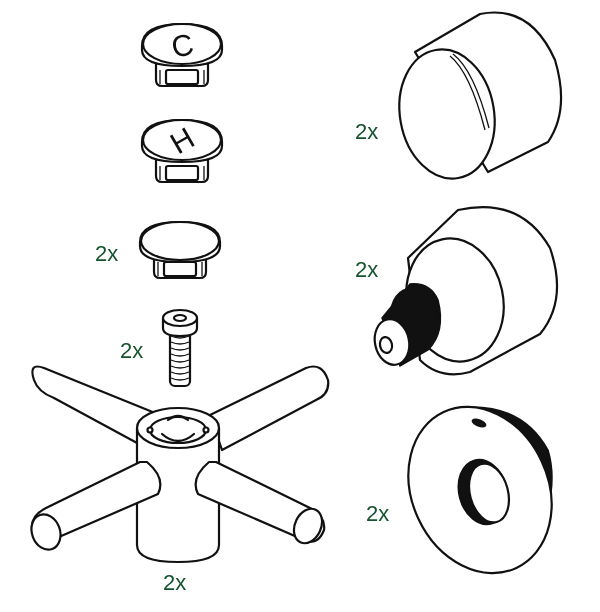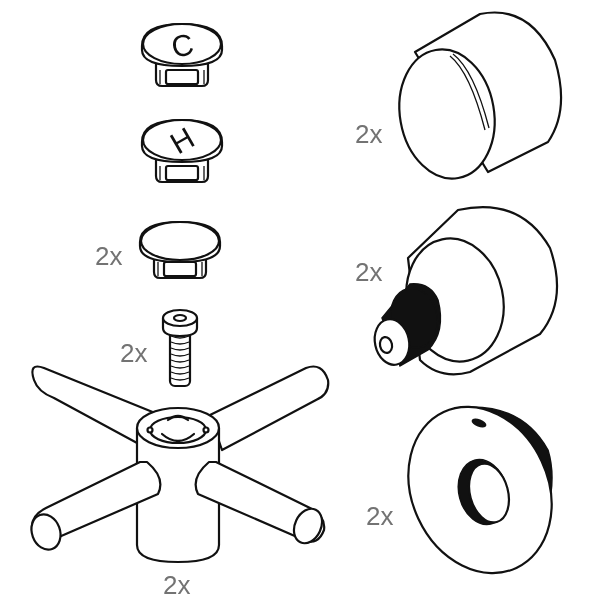--- a/index.html
+++ b/index.html
@@ -1,20 +1,20 @@
 <!DOCTYPE html>
 <html><head>
 <meta charset="utf-8">
 <style>
   html, body { margin: 0; padding: 0; background: #ffffff; }
   body { width: 600px; height: 612px; position: relative; overflow: hidden;
          font-family: "Liberation Sans", sans-serif; }
   #canvas { position: absolute; left: 0; top: 0; width: 600px; height: 612px; }
   .qty { position: absolute; font-family: "Liberation Sans", sans-serif;
-         font-size: 26px; color: #737373; line-height: 1; }
+         font-size: 22px; color: #14532d; line-height: 1; }
   svg .o { fill: #fff; stroke: #111; stroke-width: 2.2; stroke-linejoin: round; stroke-linecap: round; }
   svg .l { fill: none; stroke: #111; stroke-width: 2.2; stroke-linecap: round; stroke-linejoin: round; }
   svg .t { fill: none; stroke: #111; stroke-width: 1.3; }
   svg .b { fill: #111; stroke: #111; stroke-width: 1.5; }
 </style>
 </head>
 <body>
 
 <div id="canvas">
 <svg width="600" height="612" viewBox="0 0 600 612" xmlns="http://www.w3.org/2000/svg">

